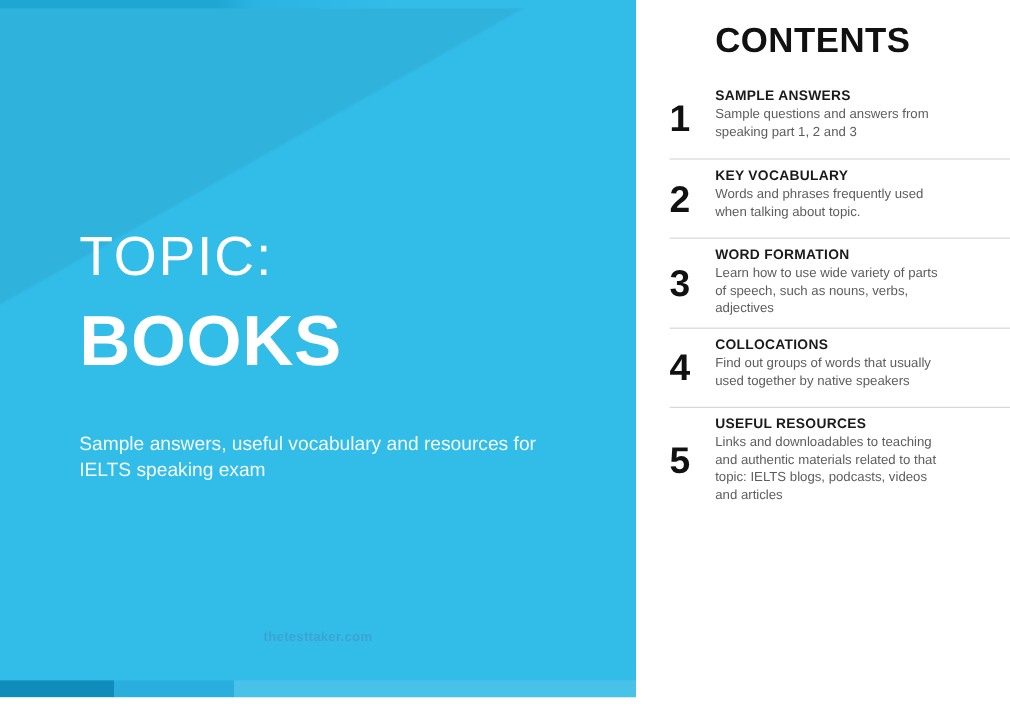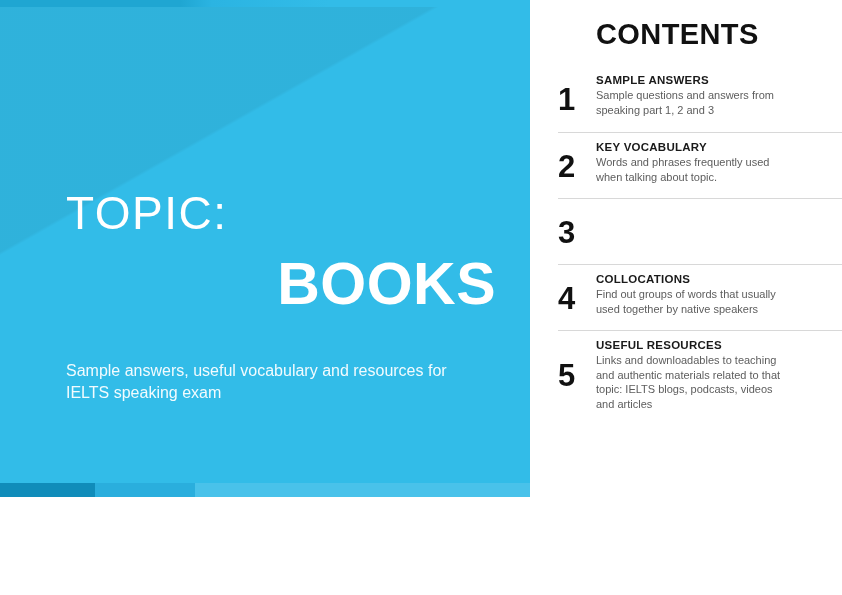--- a/index.html
+++ b/index.html
@@ -21,21 +21,21 @@
     background: #ffffff;
     overflow: hidden;
   }
 
   
   .hero-panel {
     position: absolute;
     left: 0;
     top: 0;
     width: 530px;
-    height: 497px;
+    height: 581px;
     background: #32bce8;
     overflow: hidden;
   }
   
   .hero-wedge {
     position: absolute;
     left: 0;
     top: 0;
     width: 530px;
     height: 300px;
@@ -72,21 +72,20 @@
     white-space: nowrap;
   }
   .books-line {
     font-size: 59px;
     font-weight: 800;
     letter-spacing: 0.5px;
     color: #ffffff;
     line-height: 1.05;
     margin-top: 18px;
     white-space: nowrap;
-    text-align: right;
   }
   .hero-sub {
     position: absolute;
     left: 66px;
     top: 360px;
     width: 420px;
     font-size: 16px;
     font-weight: 300;
     line-height: 1.38;
     color: #f2fbfe;
@@ -223,20 +222,24 @@
       <div class="toc-item">
         <div class="toc-num">2</div>
         <div class="toc-body">
           <div class="toc-head">KEY VOCABULARY</div>
           <div class="toc-desc">Words and phrases frequently used  when talking about topic.</div>
         </div>
       </div>
 
       <div class="toc-item">
         <div class="toc-num">3</div>
+        <div class="toc-body">
+          <div class="toc-head">WORD FORMATION</div>
+          <div class="toc-desc">Learn how to use  wide variety of parts of speech, such as nouns, verbs, adjectives</div>
+        </div>
       </div>
 
       <div class="toc-item">
         <div class="toc-num">4</div>
         <div class="toc-body">
           <div class="toc-head">COLLOCATIONS</div>
           <div class="toc-desc">Find out groups of words that usually used together by native speakers</div>
         </div>
       </div>
 

